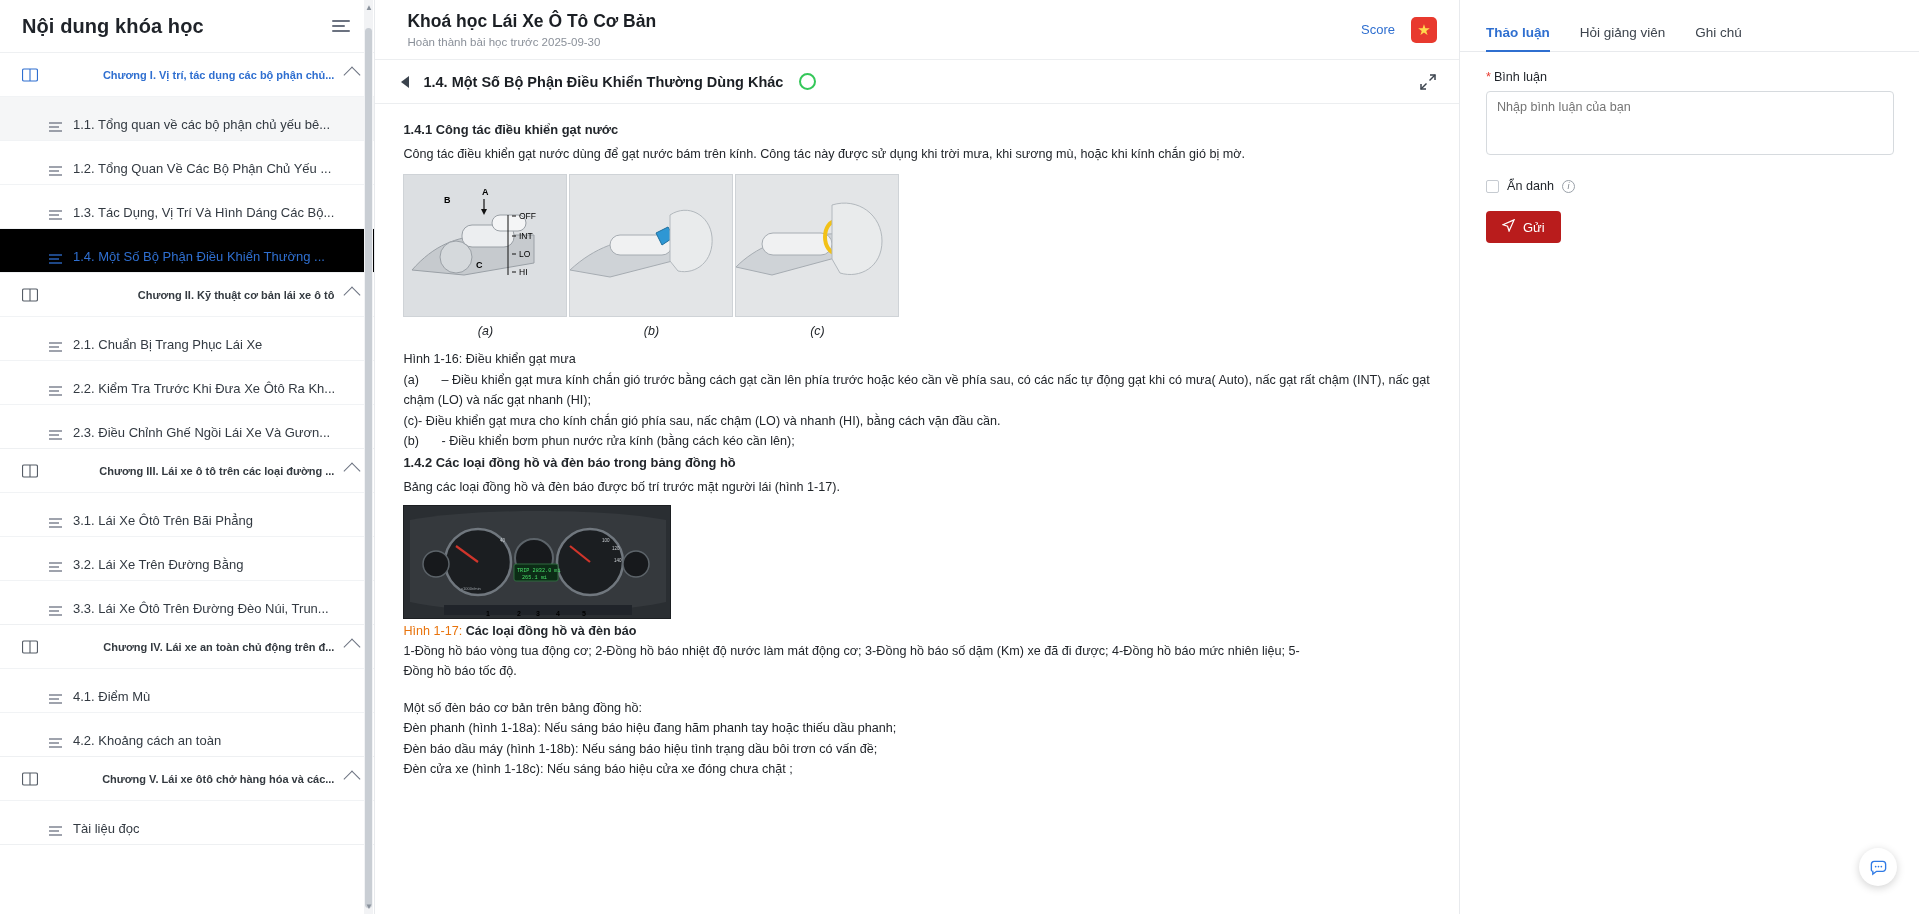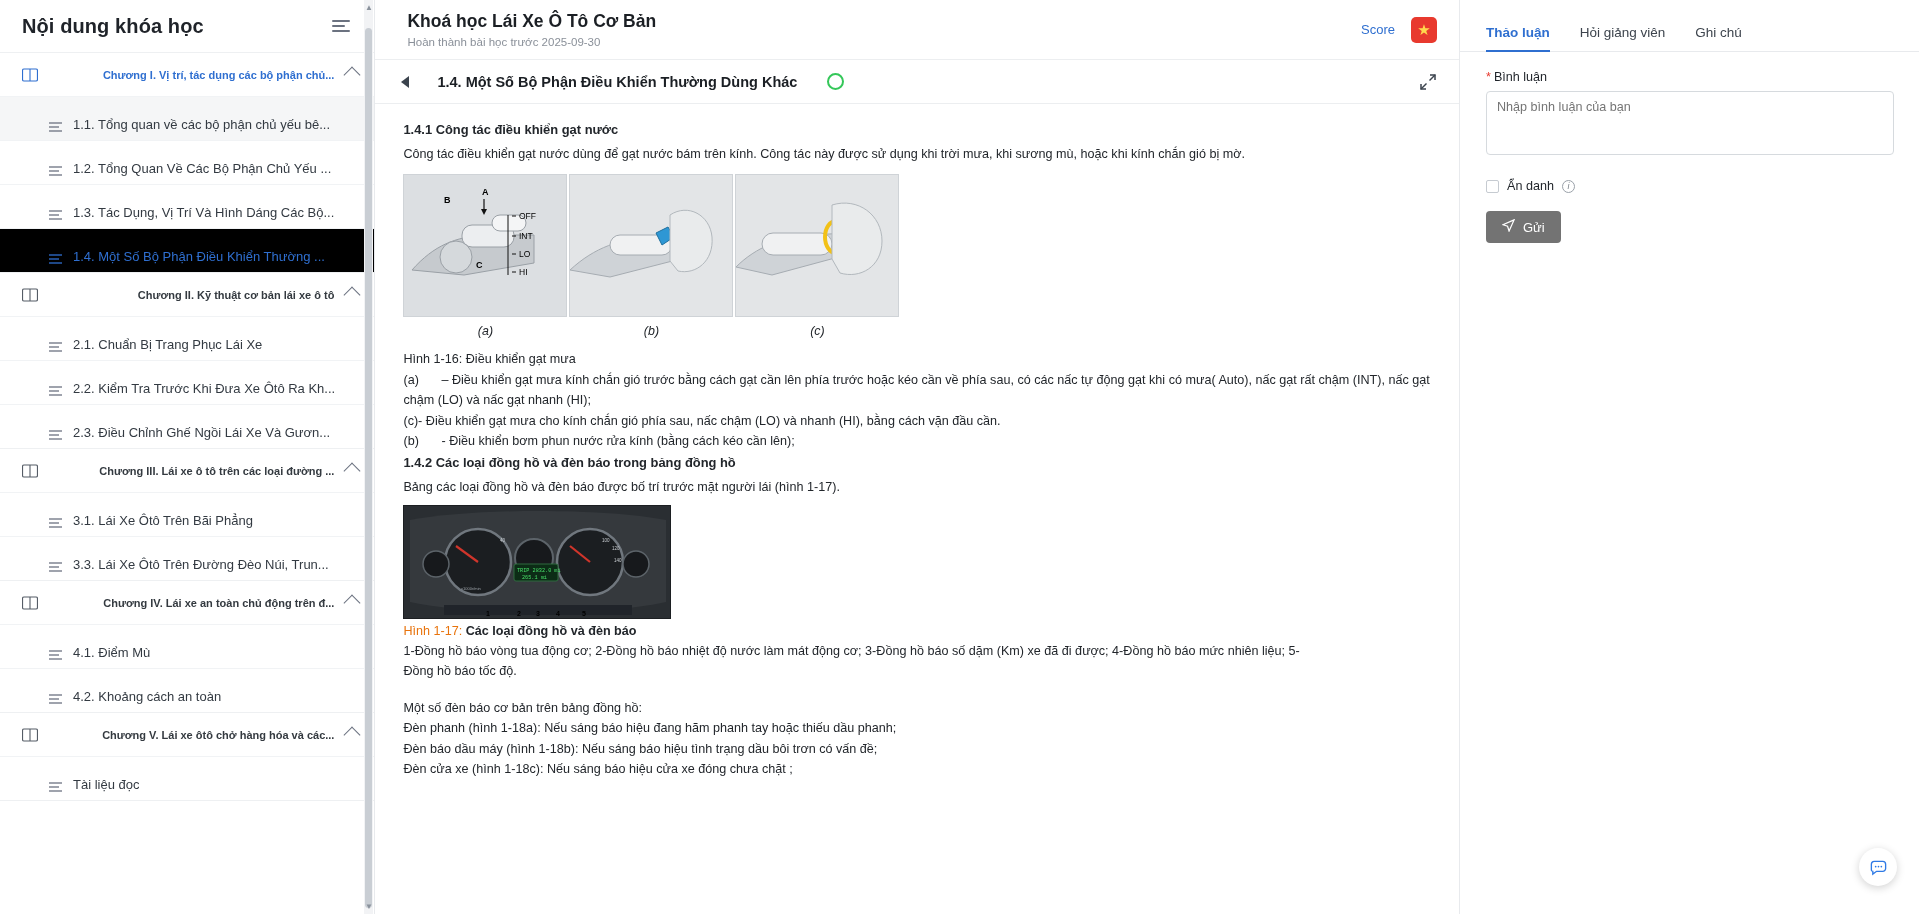--- a/index.html
+++ b/index.html
@@ -197,21 +197,21 @@
     font-size: 15px;
   }
 
   .lesson-bar {
     height: 44px;
     flex: 0 0 auto;
     display: flex;
     align-items: center;
     padding: 0 22px 0 26px;
     border-bottom: 1px solid #eceef0;
-    gap: 24px;
+    gap: 10px;
   }
   .back-caret {
     width: 0; height: 0;
     border-top: 6px solid transparent;
     border-bottom: 6px solid transparent;
     border-right: 8px solid #3b434d;
     cursor: pointer;
     margin-right: 4px;
   }
   .lesson-bar-title {
@@ -367,21 +367,21 @@
     border-radius: 50%;
     font-size: 9px;
     color: #7d848c;
     display: flex; align-items: center; justify-content: center;
     font-style: italic;
   }
   .send-btn {
     margin-top: 18px;
     height: 32px;
     padding: 0 16px;
-    background: #737373;
+    background: #b91c1c;
     color: #fff;
     border: none;
     border-radius: 4px;
     font-size: 13px;
     display: inline-flex;
     align-items: center;
     gap: 8px;
     cursor: pointer;
     font-family: "Liberation Sans", sans-serif;
   }
@@ -531,20 +531,30 @@
         <span class="ls-ico">
           <svg viewBox="0 0 15 12" width="15" height="12">
               <line x1="1" y1="2" x2="14" y2="2" stroke="currentColor" stroke-width="1.3"></line>
               <line x1="1" y1="6" x2="11" y2="6" stroke="currentColor" stroke-width="1.3"></line>
               <line x1="1" y1="10" x2="14" y2="10" stroke="currentColor" stroke-width="1.3"></line>
             </svg>
         </span>
         <span class="ls-label">3.1. Lái Xe Ôtô Trên Bãi Phẳng</span>
       </div>
 
+      <div class="lesson">
+        <span class="ls-ico">
+          <svg viewBox="0 0 15 12" width="15" height="12">
+              <line x1="1" y1="2" x2="14" y2="2" stroke="currentColor" stroke-width="1.3"></line>
+              <line x1="1" y1="6" x2="11" y2="6" stroke="currentColor" stroke-width="1.3"></line>
+              <line x1="1" y1="10" x2="14" y2="10" stroke="currentColor" stroke-width="1.3"></line>
+            </svg>
+        </span>
+        <span class="ls-label">3.2. Lái Xe Trên Đường Bằng</span>
+      </div>
 
       <div class="lesson">
         <span class="ls-ico">
           <svg viewBox="0 0 15 12" width="15" height="12">
               <line x1="1" y1="2" x2="14" y2="2" stroke="currentColor" stroke-width="1.3"></line>
               <line x1="1" y1="6" x2="11" y2="6" stroke="currentColor" stroke-width="1.3"></line>
               <line x1="1" y1="10" x2="14" y2="10" stroke="currentColor" stroke-width="1.3"></line>
             </svg>
         </span>
         <span class="ls-label">3.3. Lái Xe Ôtô Trên Đường Đèo Núi, Trun...</span>

